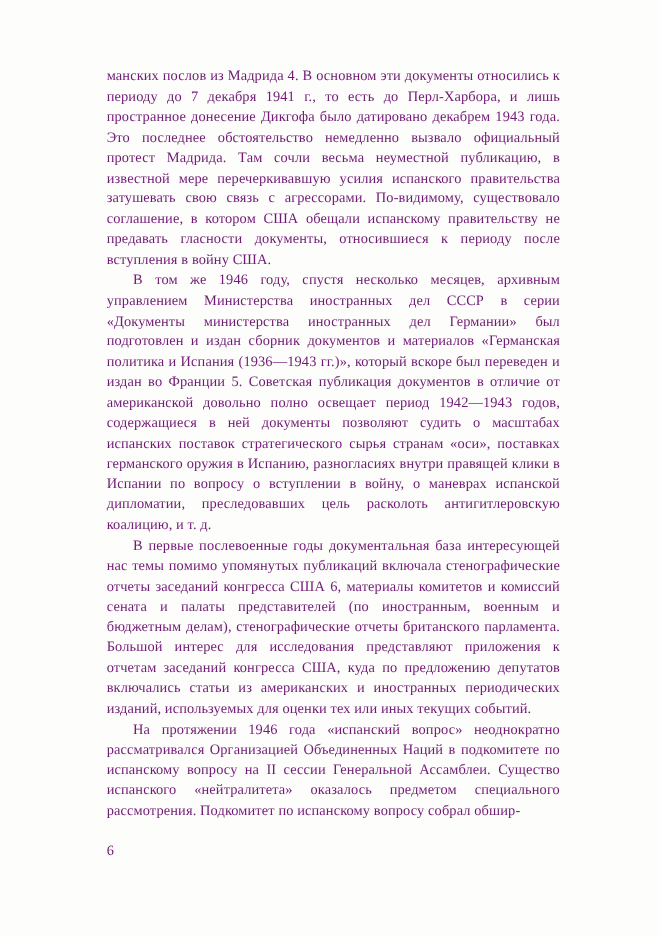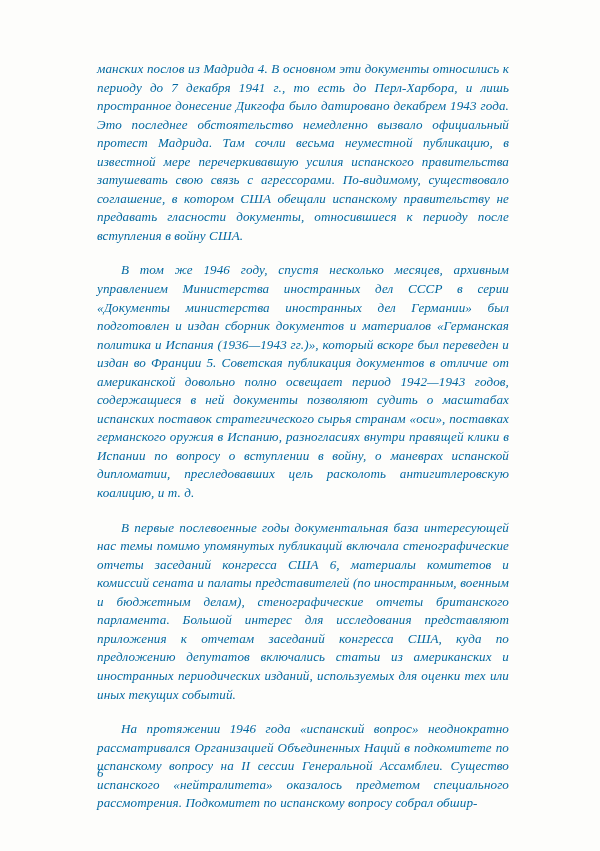--- a/index.html
+++ b/index.html
@@ -36,33 +36,32 @@
     font-size: 13.1px;
     line-height: 18.55px;
     letter-spacing: 0.1px;
     text-indent: 0;
     hyphens: manual;
   }
   .para.indent {
     text-indent: 24px;
   }
   .para + .para {
-    margin-top: 16px;
+    margin-top: 0px;
   }
   .page-number {
     position: absolute;
     left: 97px;
     top: 765px;
     font-size: 13px;
     line-height: 16px;
   }
   
   .para, .page-number {
-    color: #0369a1;
-    font-style: italic;
+    color: #701a75;
   }
 </style>
 </head>
 <body>
 
 <div class="page">
   <div class="text-column">
     <p class="para">манских послов из Мадрида 4. В основном эти документы относились к периоду до 7 декабря 1941 г., то есть до Перл-Харбора, и лишь пространное донесение Дикгофа было датировано декабрем 1943 года. Это последнее обстоятельство немедленно вызвало официальный протест Мадрида. Там сочли весьма неуместной публикацию, в известной мере перечеркивавшую усилия испанского правительства затушевать свою связь с агрессорами. По-видимому, существовало соглашение, в котором США обещали испанскому правительству не предавать гласности документы, относившиеся к периоду после вступления в войну США.</p>
     <p class="para indent">В том же 1946 году, спустя несколько месяцев, архивным управлением Министерства иностранных дел СССР в серии «Документы министерства иностранных дел Германии» был подготовлен и издан сборник документов и материалов «Германская политика и Испания (1936—1943 гг.)», который вскоре был переведен и издан во Франции 5. Советская публикация документов в отличие от американской довольно полно освещает период 1942—1943 годов, содержащиеся в ней документы позволяют судить о масштабах испанских поставок стратегического сырья странам «оси», поставках германского оружия в Испанию, разногласиях внутри правящей клики в Испании по вопросу о вступлении в войну, о маневрах испанской дипломатии, преследовавших цель расколоть антигитлеровскую коалицию, и т. д.</p>
     <p class="para indent">В первые послевоенные годы документальная база интересующей нас темы помимо упомянутых публикаций включала стенографические отчеты заседаний конгресса США 6, материалы комитетов и комиссий сената и палаты представителей (по иностранным, военным и бюджетным делам), стенографические отчеты британского парламента. Большой интерес для исследования представляют приложения к отчетам заседаний конгресса США, куда по предложению депутатов включались статьи из американских и иностранных периодических изданий, используемых для оценки тех или иных текущих событий.</p>

